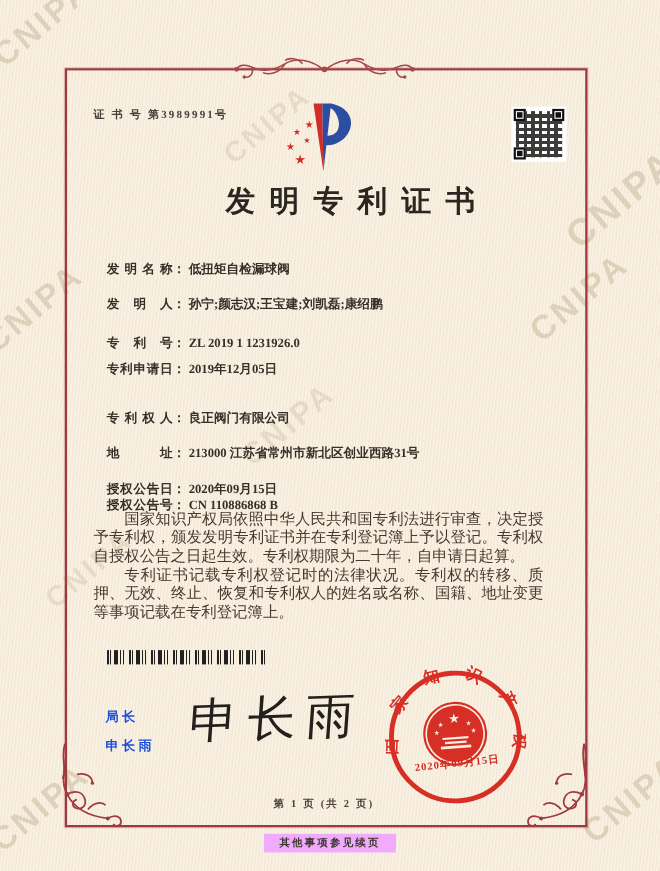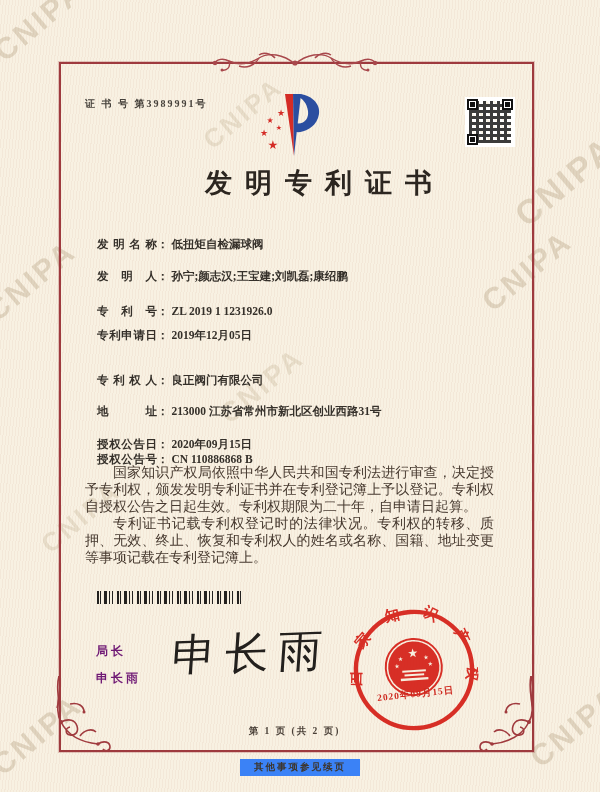--- a/index.html
+++ b/index.html
@@ -36,31 +36,31 @@
   .grant-right{white-space:nowrap;}
   .paras{position:absolute;left:85px;top:464px;width:409px;z-index:3;}
   .paras p{margin:0;font-size:14px;line-height:17px;text-align:justify;text-indent:2em;color:#46392f;font-weight:500;}
   .barcode{position:absolute;left:97px;top:591px;width:145px;height:13px;z-index:3;
      background:repeating-linear-gradient(90deg,
        #23211f 0 2px, transparent 2px 3px,
        #23211f 3px 4px, transparent 4px 7px,
        #23211f 7px 10px, transparent 10px 12px,
        #23211f 12px 13px, transparent 13px 15px,
        #23211f 15px 16px, transparent 16px 20px);}
-  .signer{position:absolute;left:96px;top:643px;z-index:3;font-size:12px;font-weight:bold;letter-spacing:3px;color:#701a75;font-family:"Liberation Sans",sans-serif;}
+  .signer{position:absolute;left:96px;top:643px;z-index:3;font-size:12px;font-weight:bold;letter-spacing:3px;color:#1d4ed8;font-family:"Liberation Sans",sans-serif;}
   .signer div{margin-bottom:10px;}
   .signature{position:absolute;left:172px;top:624px;z-index:3;font-size:44px;letter-spacing:9px;
       color:#23201d;transform:rotate(-2deg) skewX(-6deg);font-weight:500;}
   .seal{position:absolute;left:350px;top:606px;width:128px;height:128px;z-index:4;transform:rotate(-4deg);opacity:.95;}
   .seal-date{position:absolute;left:0;top:82px;width:128px;text-align:center;font-size:9.5px;font-weight:bold;
       color:#cc1f16;letter-spacing:1px;transform:rotate(-2deg);}
   .page-no{position:absolute;left:59px;top:725px;width:471px;z-index:3;text-align:center;font-size:9.5px;
       letter-spacing:2px;color:#4a4038;font-weight:bold;}
   .footer-note{position:absolute;left:0;top:756px;width:600px;z-index:3;text-align:center;}
-  .footer-note span{display:inline-block;background:#3b82f6;padding:2px 14px;font-size:9.5px;font-weight:bold;
+  .footer-note span{display:inline-block;background:#f0abfc;padding:2px 14px;font-size:9.5px;font-weight:bold;
       letter-spacing:2px;color:#3d362e;}
 </style>
 </head>
 <body>
 
 <div class="page">
 
   <div class="wm" style="left:-14px;top:4px;font-size:30px;">CNIPA</div>
   <div class="wm" style="left:196px;top:98px;font-size:26px;color:rgba(172,148,116,.22);">CNIPA</div>
   <div class="wm" style="left:506px;top:162px;font-size:34px;">CNIPA</div>

